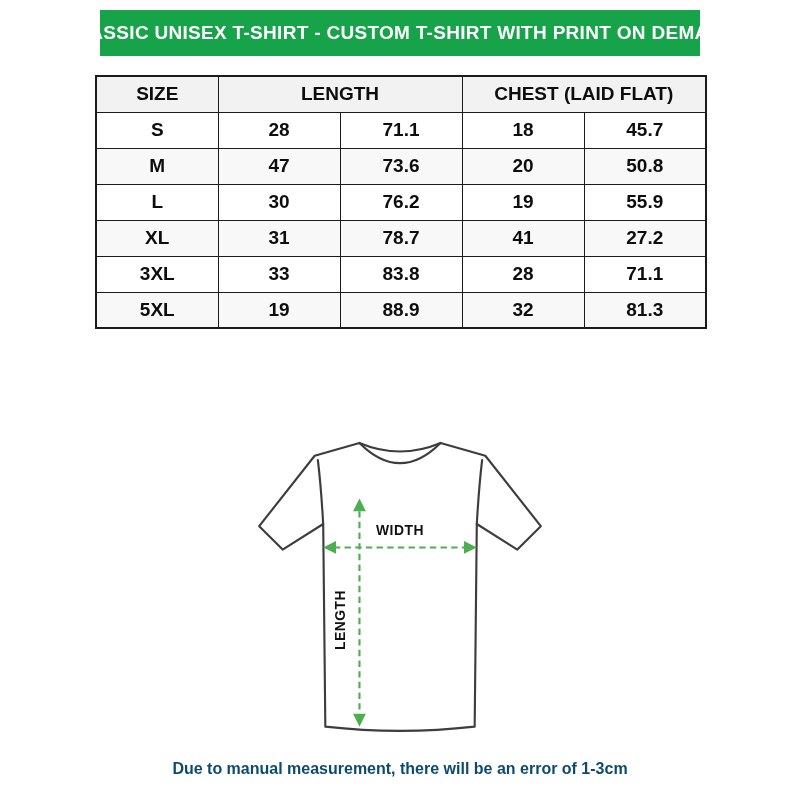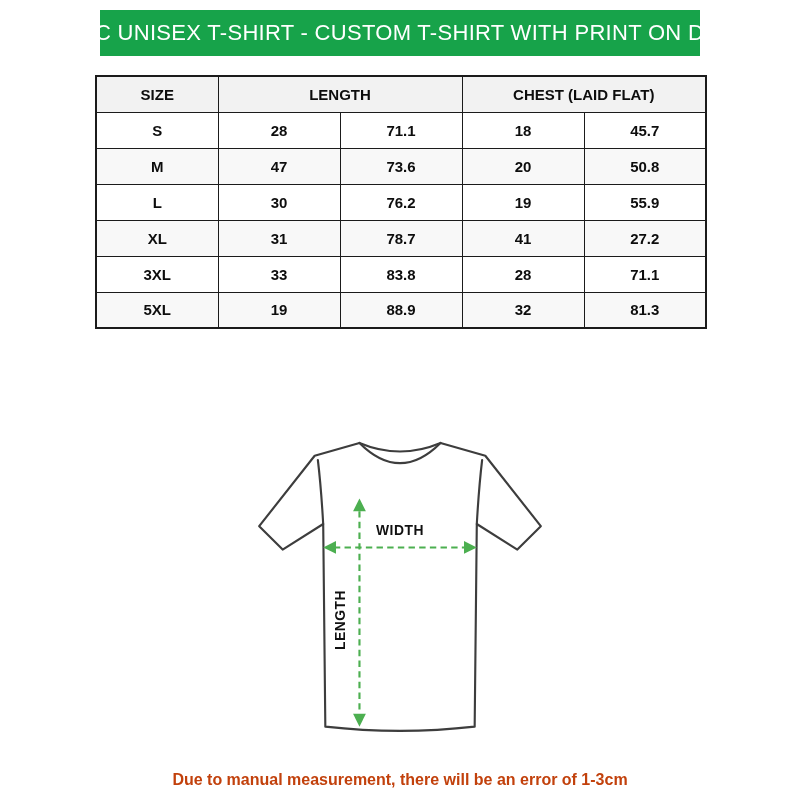--- a/index.html
+++ b/index.html
@@ -9,33 +9,33 @@
     font-family:"Liberation Sans", sans-serif;
     position:relative;
     overflow:hidden;
     color:#000;
   }
   .banner {
     position:absolute; left:100px; top:10px; width:600px; height:46px;
     display:flex; align-items:center; justify-content:center;
   }
   .banner-title {
-    color:#ffffff; font-weight:normal; font-size:22px; letter-spacing:.3px;
+    color:#ffffff; font-weight:bold; font-size:19px; letter-spacing:.3px;
     text-align:center; white-space:nowrap;
   }
   table.size-table {
     position:absolute; left:95px; top:75px; width:610px;
     border-collapse:collapse; border:2px solid #1b1b1b;
     table-layout:fixed;
   }
   .size-table th, .size-table td {
     border:1px solid #1b1b1b;
     height:36px;
     text-align:center; vertical-align:middle;
-    font-weight:bold; font-size:15px; color:#0d0d0d;
+    font-weight:bold; font-size:19px; color:#0d0d0d;
   }
   .size-table thead th { background:#f2f2f2; }
   .size-table tbody tr:nth-child(even) td { background:#f8f8f8; }
   .size-table tbody tr:nth-child(odd) td { background:#ffffff; }
   .shirt-wrap {
     position:absolute; left:240px; top:428px; width:320px; height:320px;
   }
   .shirt-wrap svg { width:320px; height:320px; display:block; }
   .svg-label {
     font-family:"Liberation Sans", sans-serif;
@@ -134,13 +134,13 @@
 
     <g>
       <line x1="112" y1="78" x2="112" y2="268" stroke-width="2" stroke-dasharray="6 4" stroke="#4caf50"></line>
       <polygon points="112,66 106,78 118,78" fill="#4caf50"></polygon>
       <polygon points="112,280 106,268 118,268" fill="#4caf50"></polygon>
       <text x="98" y="180" text-anchor="middle" transform="rotate(-90 98 180)" class="svg-label">LENGTH</text>
     </g>
   </svg>
 </div>
 
-<div class="footnote" style="color: #c2410c; margin-top: 11px;">Due to manual measurement, there will be an error of 1-3cm</div>
+<div class="footnote" style="color: #0c4a6e;">Due to manual measurement, there will be an error of 1-3cm</div>
 
 </body></html>

